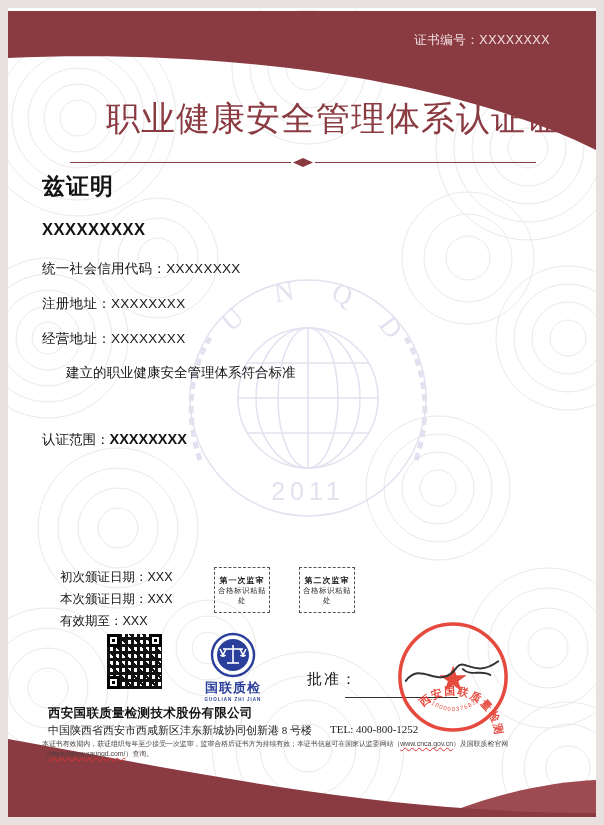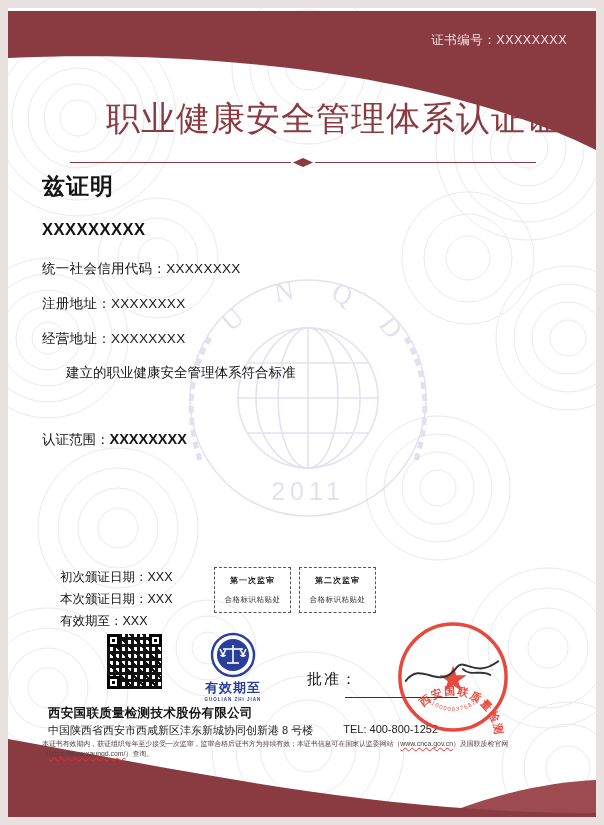--- a/index.html
+++ b/index.html
@@ -2,40 +2,40 @@
 <html><head>
 <meta charset="utf-8">
 <style>
   * { margin:0; padding:0; box-sizing:border-box; }
   html,body { width:604px; height:825px; background:#e8e1e0; font-family:"Liberation Sans","DejaVu Sans",sans-serif; }
   .page { position:absolute; left:8px; top:8px; width:588px; height:809px; background:#ffffff; overflow:hidden; }
 
   .bg-svg, .wm-svg { position:absolute; left:0; top:0; pointer-events:none; }
 
   .header-svg { position:absolute; left:0; top:0; width:588px; height:160px; }
-  .cert-no { position:absolute; top:24px; right:29px; font-size:12.5px; color:#f2e2e3; letter-spacing:.5px; z-index:3; }
+  .cert-no { position:absolute; top:24px; right:46px; font-size:12.5px; color:#f2e2e3; letter-spacing:.5px; z-index:3; }
   .title { position:absolute; top:88px; left:0; width:100%; text-align:right; font-size:34px; color:#8a3a41; letter-spacing:1px; z-index:3; font-weight:500; }
   .divider { position:absolute; top:150px; left:62px; right:60px; display:flex; align-items:center; z-index:3; }
   .divider .line { flex:1; height:1.6px; background:#8a3a41; }
   .divider .diamond { width:20px; height:9px; background:#8a3a41; margin:0 2px;
       clip-path:polygon(50% 0, 100% 50%, 50% 100%, 0 50%); }
 
   .body-text { position:absolute; left:34px; z-index:3; color:#141414; }
   .certify { top:163px; font-size:23px; font-weight:700; letter-spacing:1px; }
   .company { top:212px; font-size:16.5px; font-weight:700; letter-spacing:.5px; }
   .fld { font-size:13.5px; letter-spacing:.3px; }
   .f0 { top:252px; } .f1 { top:287px; } .f2 { top:322px; }
   .intro { top:356px; font-size:13.5px;margin-left:24px; }
   .standard { top:389px; font-size:14.5px; font-weight:700; letter-spacing:.2px; }
   .scope { top:423px; font-size:13.5px; }
   .scope b { font-size:14.5px; }
 
   .dates { position:absolute; left:52px; top:558px; z-index:3; font-size:12.5px; color:#141414; line-height:22px; }
 
-  .audit-box { position:absolute; top:559px; width:77px; height:46px; border:1.2px dashed #555; z-index:3;
+  .audit-box { position:absolute; top:559px; width:56px; height:46px; border:1.2px dashed #555; z-index:3;
       display:flex; flex-direction:column; justify-content:space-between; padding:7px 2px; text-align:center; }
   .audit-box .t { font-size:8px; color:#222; font-weight:700; letter-spacing:1px; }
   .audit-box .s { font-size:7.5px; color:#333; letter-spacing:.5px; }
   .ab1 { left:206px; } .ab2 { left:291px; }
 
   .qr { position:absolute; left:99px; top:626px; width:55px; height:55px; z-index:3; background:#fff;
       background-image:
         repeating-linear-gradient(0deg,#111 0 3px,transparent 3px 7px),
         repeating-linear-gradient(90deg,#111 0 3px,transparent 3px 6px),
         repeating-linear-gradient(45deg,#111 0 2px,transparent 2px 9px);
@@ -46,21 +46,21 @@
 
   .logo-block { position:absolute; left:193px; top:624px; width:64px; text-align:center; z-index:3; }
   .logo-block .name { font-size:13px; font-weight:700; color:#2a3f9b; letter-spacing:1px; margin-top:1px; }
   .logo-block .sub { font-size:4.5px; color:#2a3f9b; letter-spacing:1px; font-weight:700; }
 
   .approve { position:absolute; left:299px; top:662px; font-size:15px; color:#141414; letter-spacing:2px; z-index:3; }
   .sig-line { position:absolute; left:337px; top:689px; width:113px; border-bottom:1.2px solid #333; z-index:2; }
   .stamp-svg { position:absolute; left:386px; top:610px; width:118px; height:118px; z-index:4; opacity:.9; }
 
   .issuer { position:absolute; left:40px; top:697px; font-size:12.5px; font-weight:700; color:#141414; z-index:3; letter-spacing:.3px; }
-  .addr-row { position:absolute; left:40px; top:715px; font-size:11px; color:#222; z-index:3; display:flex; gap:30px; }
+  .addr-row { position:absolute; left:40px; top:715px; font-size:11px; color:#222; z-index:3; display:flex; gap:18px;font-family:Liberation Serif, serif; }
   .footnote { position:absolute; left:34px; top:731px; width:528px; font-size:6.9px; color:#4c4040; z-index:3; letter-spacing:0; }
   .wavy { text-decoration:underline; text-decoration-style:wavy; text-decoration-color:#e03030; text-decoration-thickness:.6px; }
 
   .footer-svg { position:absolute; left:0; bottom:0; width:588px; height:95px; z-index:2; }
 </style>
 </head>
 <body>
 
 <div class="page">
 
@@ -232,21 +232,21 @@
       <circle cx="23" cy="23" r="21" fill="none" stroke="#2a3f9b" stroke-width="2.4"></circle>
       <circle cx="23" cy="23" r="16" fill="#2a3f9b"></circle>
       <g stroke="#ffffff" stroke-width="1.6" fill="none">
         <line x1="23" y1="13" x2="23" y2="31"></line>
         <line x1="13" y1="17" x2="33" y2="17"></line>
         <path d="M10,17 l3,6 M16,17 l-3,6 M10.5,23 a3.2,3 0 0 0 5,0"></path>
         <path d="M30,17 l3,6 M36,17 l-3,6 M30.5,23 a3.2,3 0 0 0 5,0"></path>
         <line x1="17" y1="31" x2="29" y2="31"></line>
       </g>
     </svg>
-    <div class="name">有效期至</div>
+    <div class="name">国联质检</div>
     <div class="sub">GUOLIAN ZHI JIAN</div>
   </div>
 
   <div class="approve">批准：</div>
   <div class="sig-line"></div>
 
   <svg class="stamp-svg" viewBox="0 0 120 120">
     <circle cx="60" cy="60" r="54" fill="none" stroke="#e4372a" stroke-width="3.6"></circle>
     <path id="ringPath" d="M 29.6,90.4 A 43,43 0 1 1 29.59,90.41" fill="none"></path>
     <text font-size="11" fill="#e4372a" letter-spacing="1.6" font-weight="bold">

